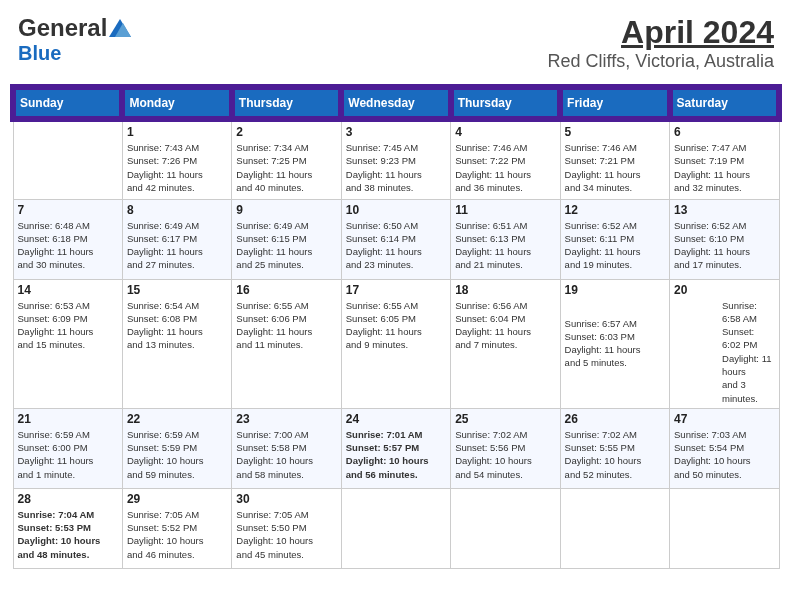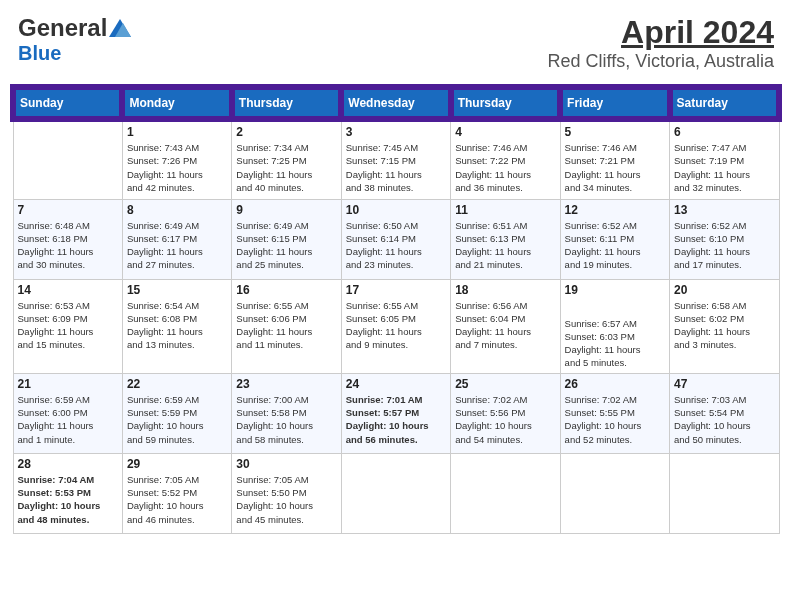--- a/index.html
+++ b/index.html
@@ -143,21 +143,21 @@
         <td>
           <div class="day-number">2</div>
           <div class="day-info" style="white-space: pre-line;">Sunrise: 7:34 AM
 Sunset: 7:25 PM
 Daylight: 11 hours
 and 40 minutes.</div>
         </td>
         <td>
           <div class="day-number">3</div>
           <div class="day-info" style="white-space: pre-line;">Sunrise: 7:45 AM
-Sunset: 7:15 PM
+Sunset: 9:23 PM
 Daylight: 11 hours
 and 38 minutes.</div>
         </td>
         <td>
           <div class="day-number">4</div>
           <div class="day-info" style="white-space: pre-line;">Sunrise: 7:46 AM
 Sunset: 7:22 PM
 Daylight: 11 hours
 and 36 minutes.</div>
         </td>
@@ -265,21 +265,21 @@
         </td>
         <td>
           <div class="day-number">19</div>
           <div class="day-info" style="white-space: pre-line; margin-top: 20px;">Sunrise: 6:57 AM
 Sunset: 6:03 PM
 Daylight: 11 hours
 and 5 minutes.</div>
         </td>
         <td>
           <div class="day-number">20</div>
-          <div class="day-info" style="white-space: pre-line;">Sunrise: 6:58 AM
+          <div class="day-info" style="white-space: pre-line; margin-left: 48px;">Sunrise: 6:58 AM
 Sunset: 6:02 PM
 Daylight: 11 hours
 and 3 minutes.</div>
         </td>
       </tr>
       <tr>
         <td>
           <div class="day-number">21</div>
           <div class="day-info" style="white-space: pre-line;">Sunrise: 6:59 AM
 Sunset: 6:00 PM

